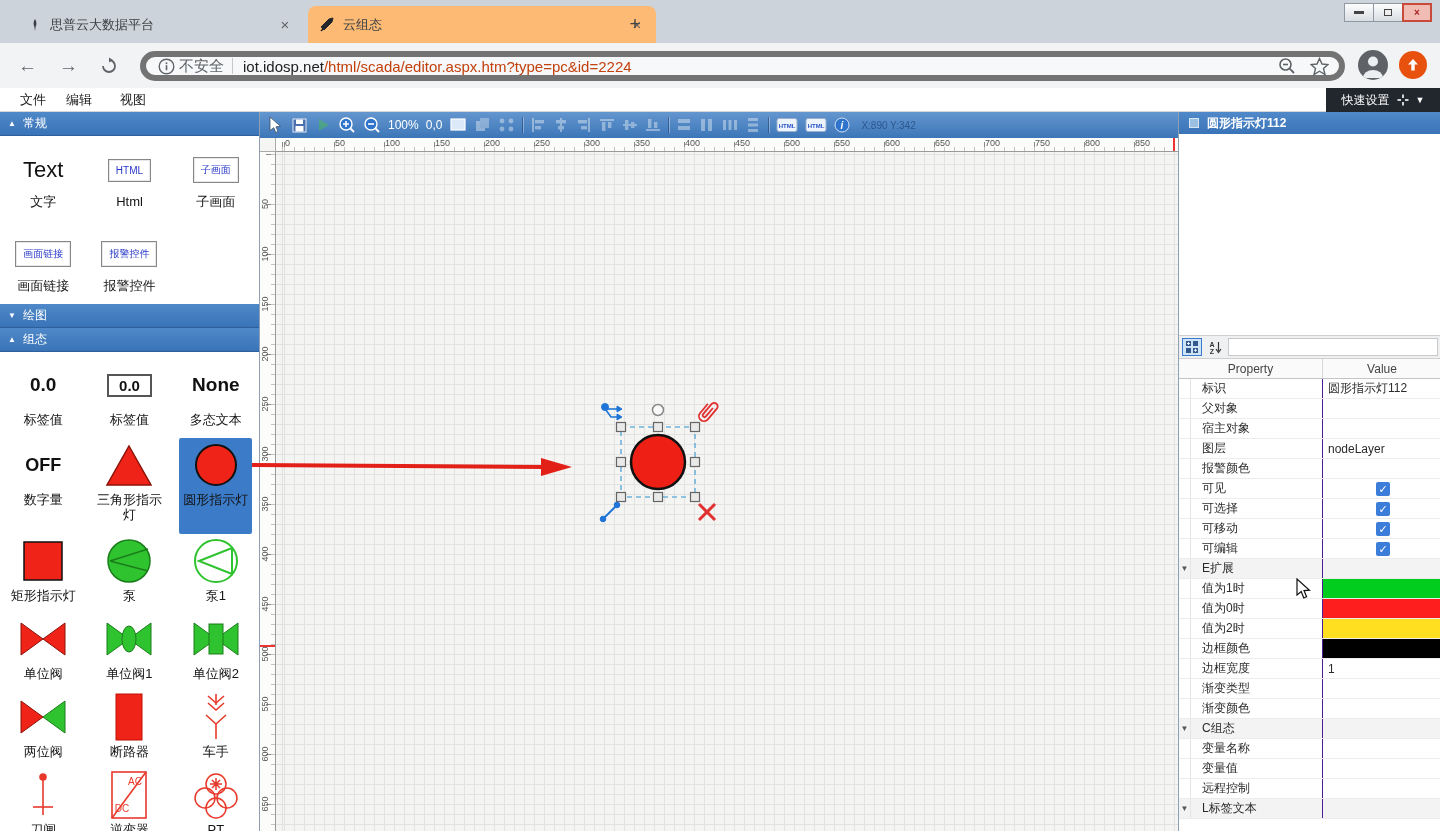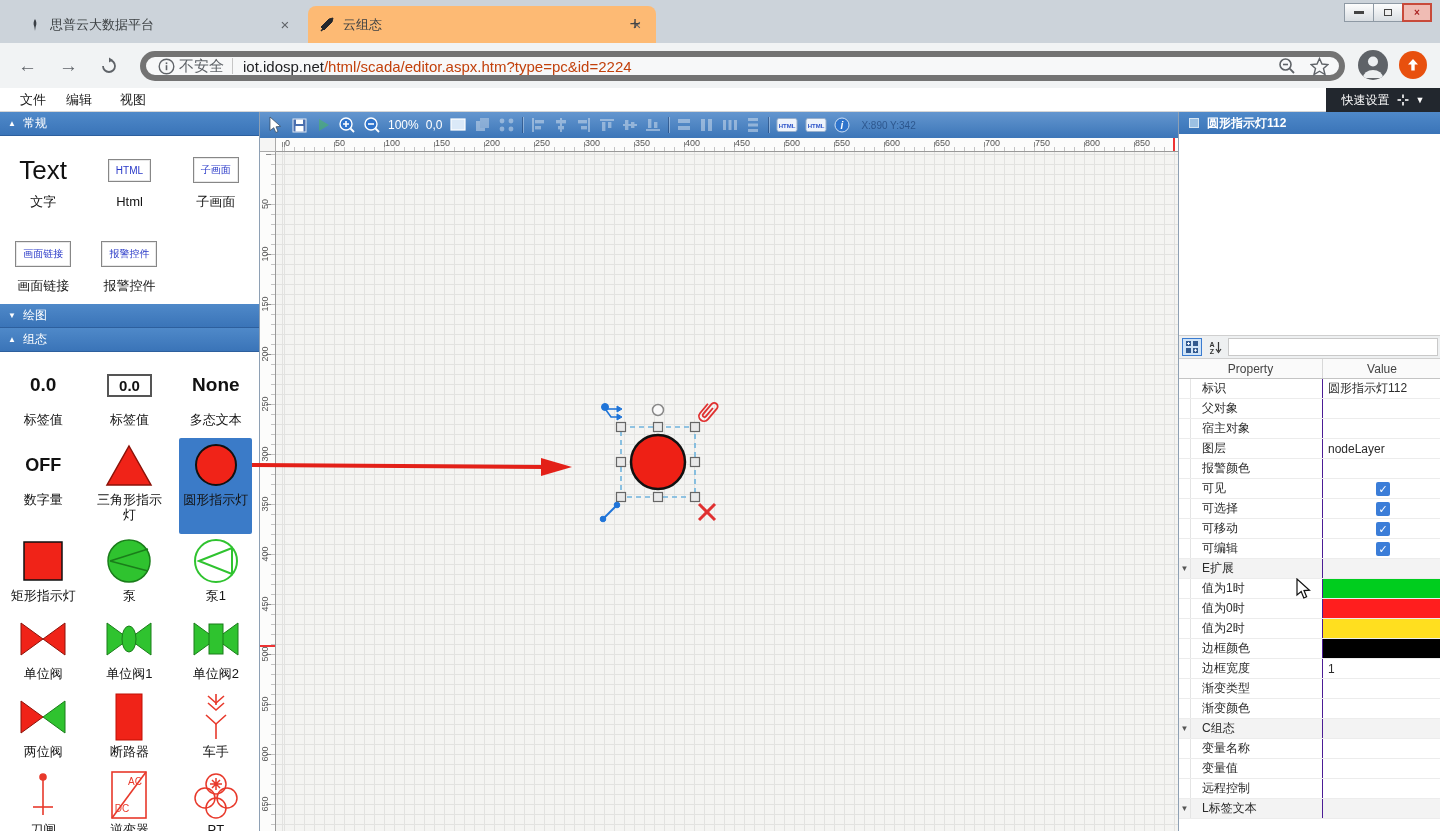--- a/index.html
+++ b/index.html
@@ -60,21 +60,21 @@
   .sechead .tri { font-size:8px; }
   .palgrid { display:grid; grid-template-columns:1fr 1fr 1fr; justify-items:center; }
   #grid-changgui { height:168px; grid-template-rows:84px 84px; align-items:start; padding-top:10px; }
   #grid-zutai   { height:478px; grid-template-rows:80px 96px 78px 78px 78px 84px; padding-top:6px; }
   .tile { display:flex; flex-direction:column; align-items:center; justify-content:flex-start;
     padding:3px 4px; border-radius:2px; min-width:66px; }
   .tile.sel { background:#3b7bc8; }
   .glyphbox { height:48px; display:flex; align-items:center; justify-content:center; }
   #grid-changgui .glyphbox { height:42px; }
   .pal-label { font-size:13px; color:#141414; text-align:center; line-height:15px; margin-top:3px; }
-  .bigtext { font-size:26px; color:#111; }
+  .bigtext { font-size:22px; color:#111; }
   .boldval { font-size:19px; font-weight:bold; color:#111; }
   .boxedval { font-size:15px; font-weight:bold; color:#111; border:2px solid #555; background:#fff;
     padding:1px 10px; }
   .pal-btn { border:1px solid #878787; outline:1px solid #e8e8e8; outline-offset:-2px; background:#fff;
     color:#2838c8; font-size:10px; padding:5px 7px; white-space:nowrap; }
 
   
   #canvascol { width:918px; display:flex; flex-direction:column; }
   #ctoolbar { height:26px; background:linear-gradient(#6496cf,#3c76b8); display:flex;
     align-items:center; gap:7px; padding:0 6px; }

